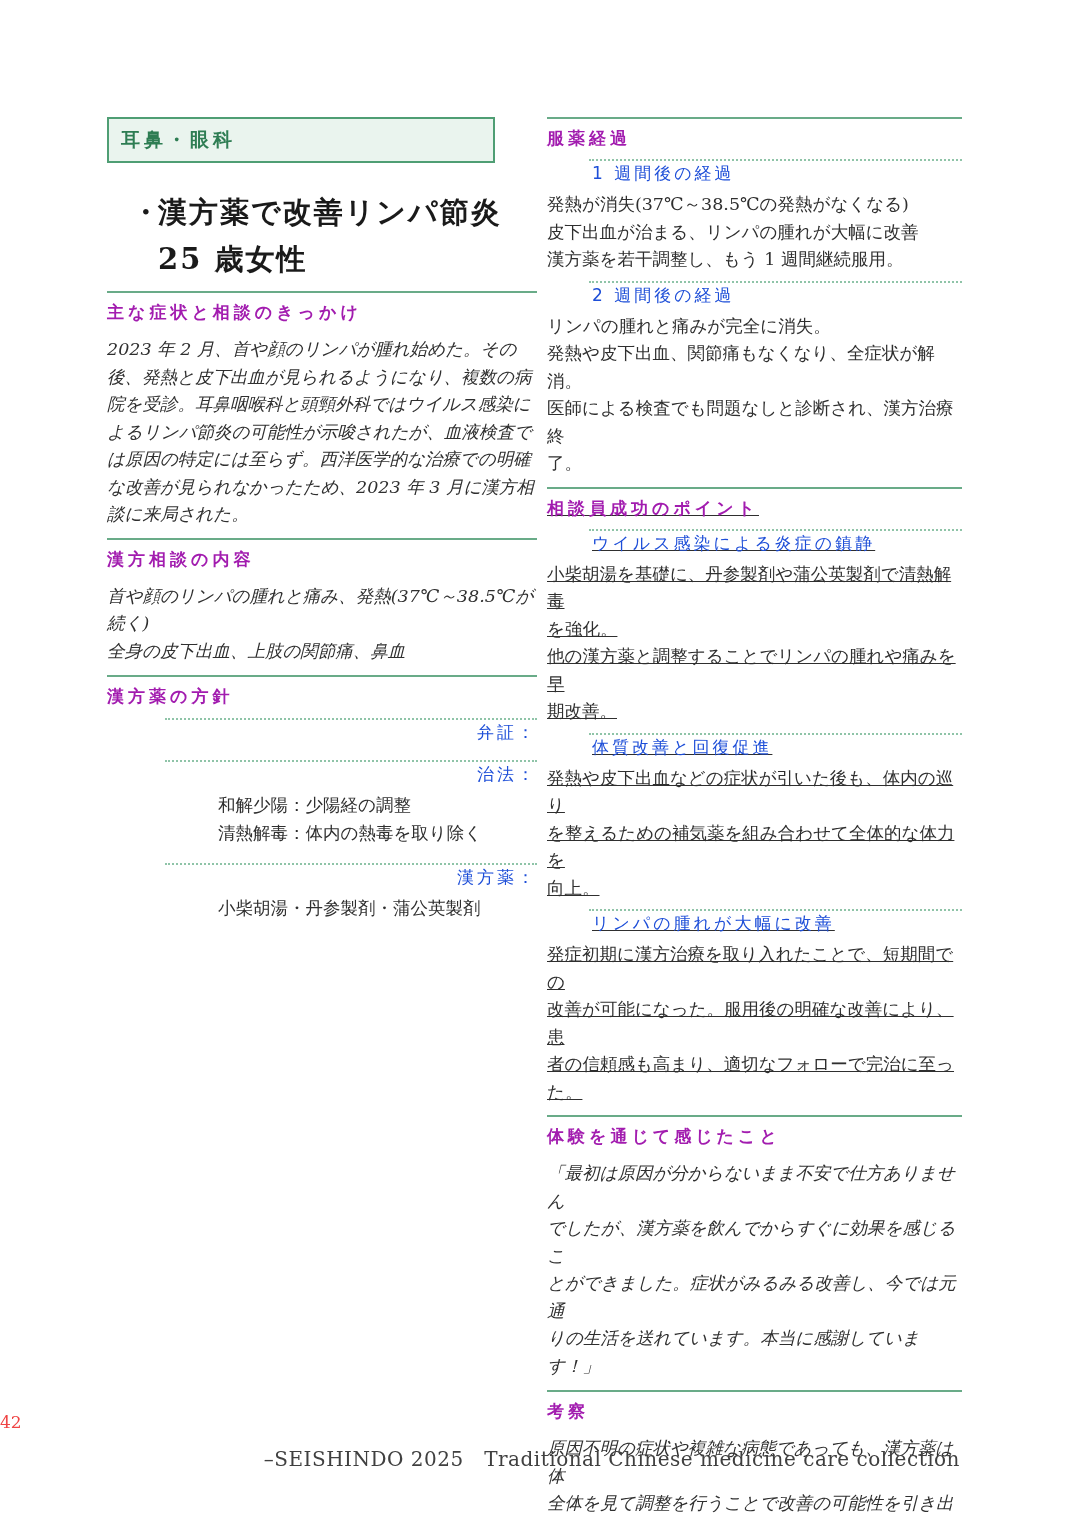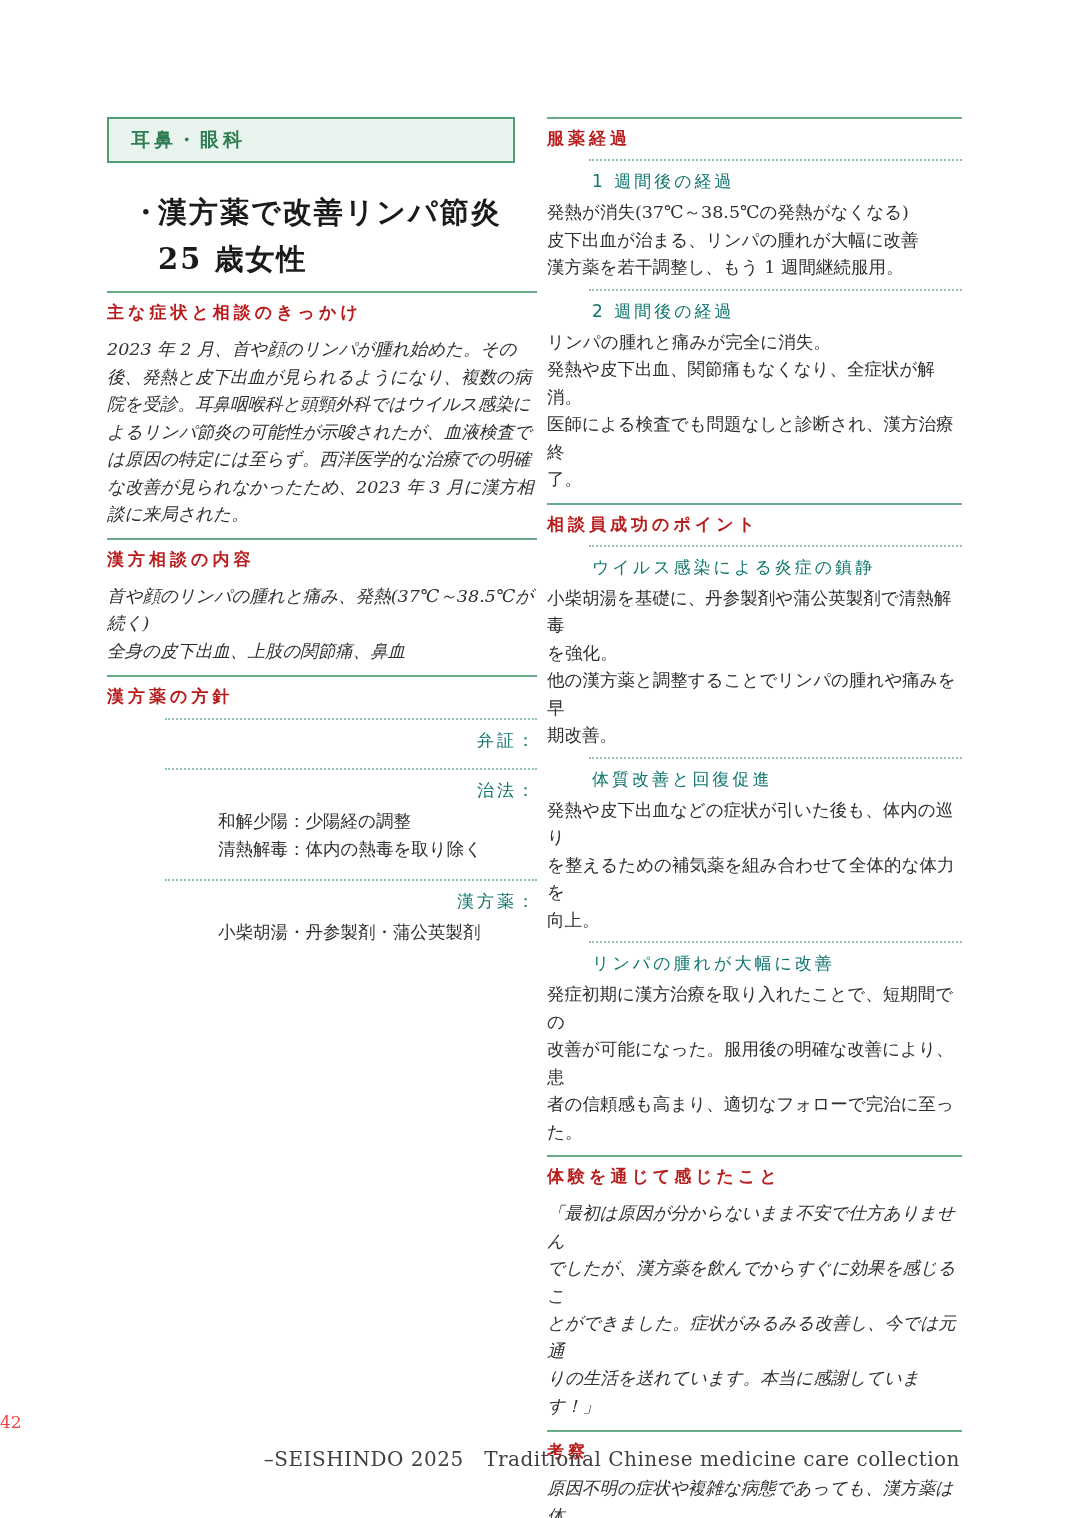--- a/index.html
+++ b/index.html
@@ -19,21 +19,21 @@
   .category-box{
     margin-top:117px;
     width:360px;
     border:2px solid #4f9e74;
     background:#eaf4ee;
     color:#2e7d53;
     font-family:"DejaVu Sans","Liberation Sans",sans-serif;
     font-weight:bold;
     font-size:19px;
     letter-spacing:4px;
-    padding:8px 22px;
+    padding:8px 12px;
     box-sizing:content-box;
   }
 
   
   .case-title{
     position:relative;
     margin-top:26px;
     padding-left:51px;
     font-size:29px;
     line-height:47px;
@@ -46,33 +46,32 @@
     font-weight:bold;
   }
 
   
   .section{border-top:2px solid #69ab88;padding-top:7px;}
   .sec-h{
     font-family:"DejaVu Sans","Liberation Sans",sans-serif;
     font-weight:bold;
     font-size:17px;
     letter-spacing:4px;
-    color:#b91c1c;
+    color:#a21caf;
     line-height:24px;
   }
   .dotted{border-top:2px dotted #8fc4a8;}
   .col-left .dotted{margin-left:58px;}
   .col-right .dotted{margin-left:42px;}
   .sub-h{
     font-family:"DejaVu Sans","Liberation Sans",sans-serif;
     font-size:17px;
     letter-spacing:3px;
-    color:#0f766e;
+    color:#1d4ed8;
     line-height:24px;
-    margin-top:8px;
   }
   .col-left .sub-h{padding-left:58px;text-align:right;}
   .col-right .sub-h{padding-left:45px;}
 
   .body-text{
     font-size:17.5px;
     line-height:27.5px;
     white-space:pre-line;
     margin:0;
     color:#2f2f2f;
@@ -159,21 +158,21 @@
 漢方薬を若干調整し、もう 1 週間継続服用。</p>
 
       <div class="dotted" style="margin-top:7px;"></div>
       <div class="sub-h">2 週間後の経過</div>
       <p class="body-text mt6">リンパの腫れと痛みが完全に消失。
 発熱や皮下出血、関節痛もなくなり、全症状が解消。
 医師による検査でも問題なしと診断され、漢方治療終
 了。</p>
     </div>
 
-    <div class="section" style="margin-top:9px;">
+    <div class="section" style="margin-top:9px;text-decoration:underline;">
       <div class="sec-h">相談員成功のポイント</div>
 
       <div class="dotted" style="margin-top:9px;"></div>
       <div class="sub-h">ウイルス感染による炎症の鎮静</div>
       <p class="body-text mt6">小柴胡湯を基礎に、丹参製剤や蒲公英製剤で清熱解毒
 を強化。
 他の漢方薬と調整することでリンパの腫れや痛みを早
 期改善。</p>
 
       <div class="dotted" style="margin-top:7px;"></div>

